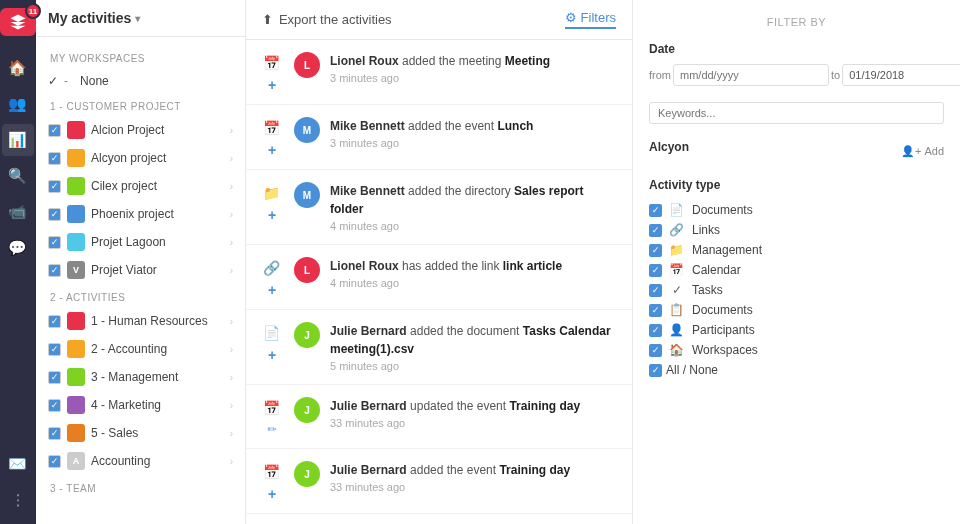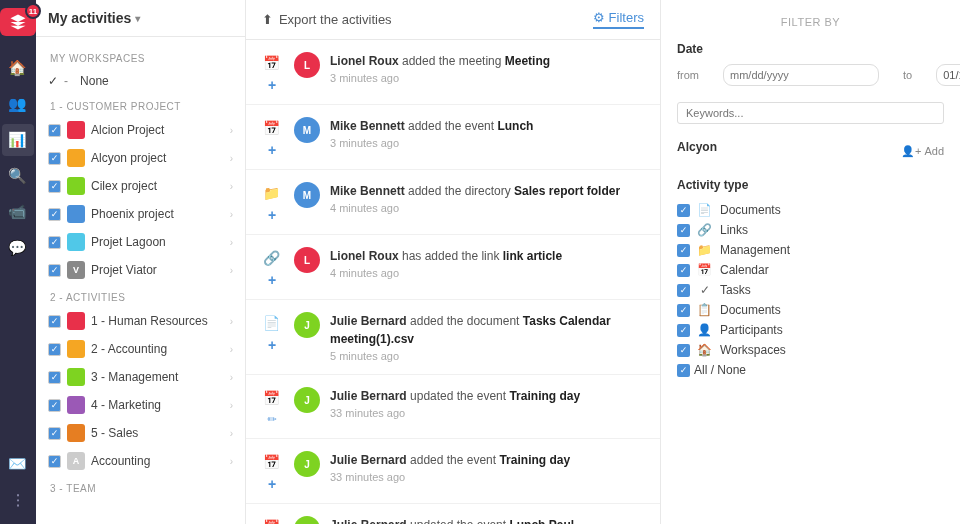--- a/index.html
+++ b/index.html
@@ -177,21 +177,21 @@
     .activity-text strong { color: #333; font-weight: 700; }
     .activity-text .bold-item { font-weight: 600; color: #222; }
     .activity-time {
       font-size: 11px;
       color: #aaa;
       margin-top: 2px;
     }
 
     
     .right-panel {
-      width: 300px;
+      width: 328px;
       background: #fff;
       border-left: 1px solid #e8e8e8;
       padding: 16px;
       overflow-y: auto;
       flex-shrink: 0;
     }
     .filter-by-label {
       text-align: center;
       font-size: 11px;
       color: #aaa;
@@ -200,27 +200,27 @@
       margin-bottom: 14px;
     }
     .filter-section { margin-bottom: 16px; }
     .filter-section-title {
       font-size: 12px;
       font-weight: 600;
       color: #333;
       margin-bottom: 8px;
     }
     .date-row {
-      display: flex; align-items: center; gap: 24px;
+      display: flex; align-items: center; gap: 2px;
     }
     .date-label { font-size: 11px; color: #888; }
     .date-input {
       flex: 1;
       border: 1px solid #ddd;
-      border-radius: 9px;
+      border-radius: 3px;
       padding: 4px 6px;
       font-size: 11px;
       color: #555;
     }
     .keywords-input {
       width: 100%;
       border: 1px solid #ddd;
       border-radius: 3px;
       padding: 4px 8px;
       font-size: 11px;

